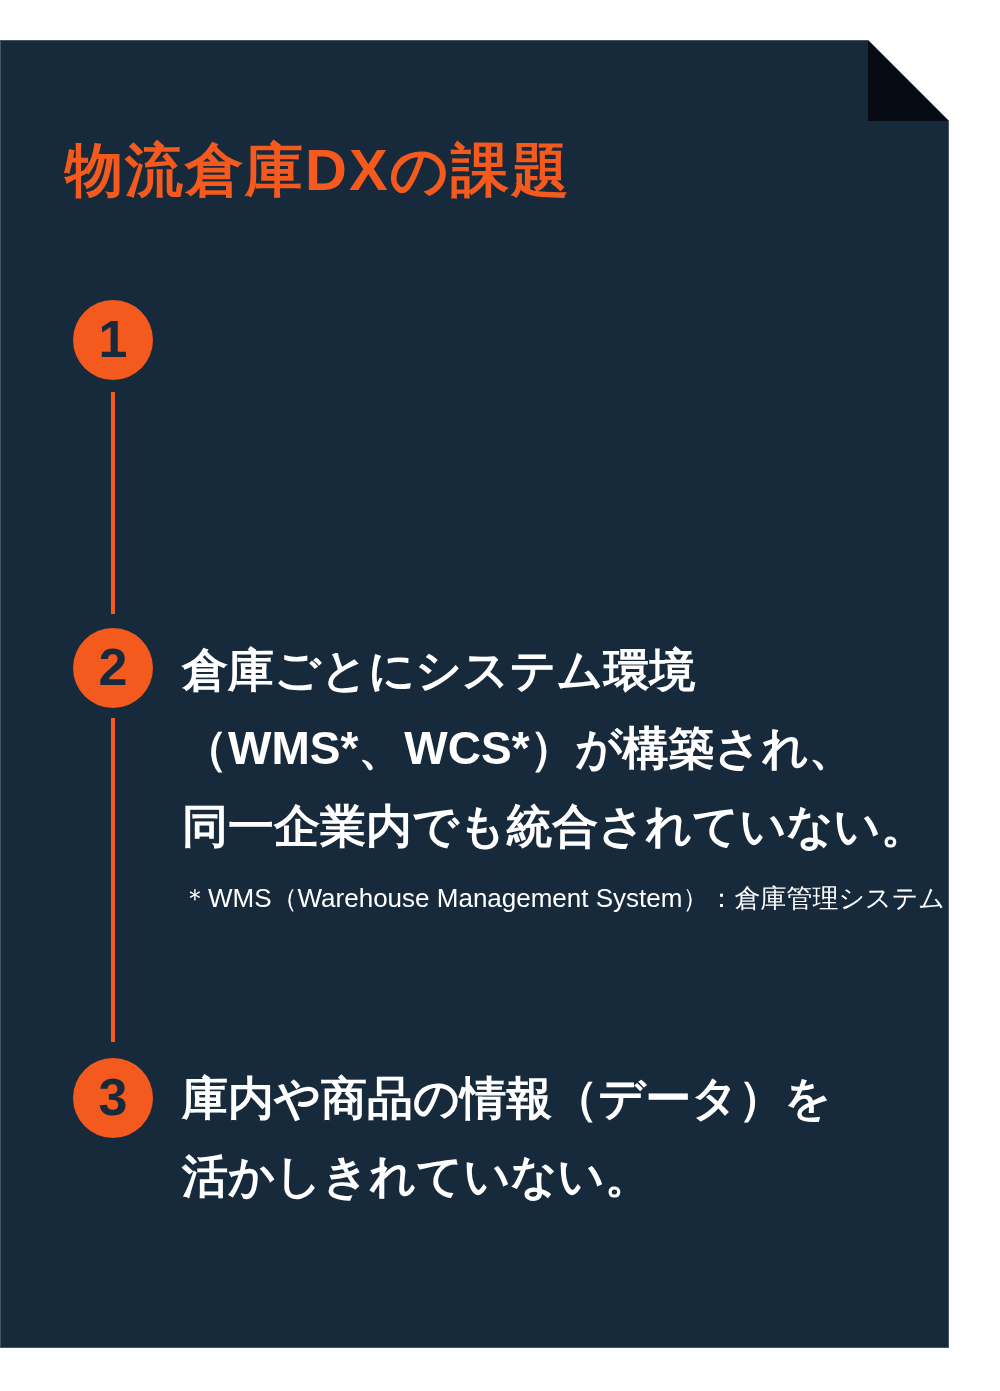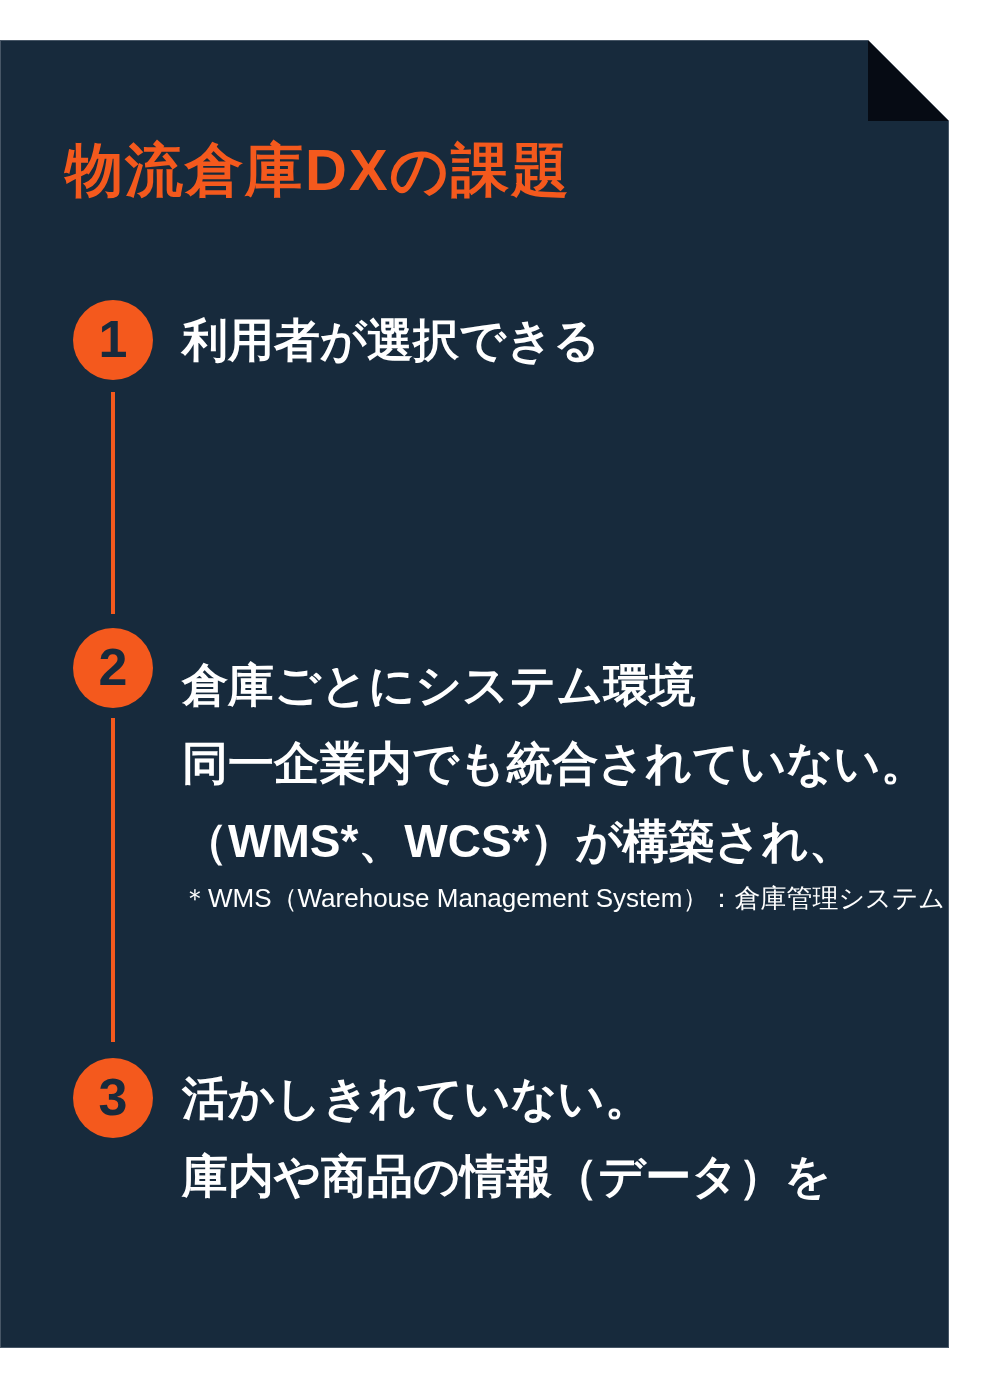--- a/index.html
+++ b/index.html
@@ -61,37 +61,36 @@
 
   <div class="fold"></div>
 
   <h1 class="title">物流倉庫DXの課題</h1>
 
   <div class="badge" style="top:260px">
     <span>1</span>
   </div>
   <div class="connector" style="top:352px;height:222px"></div>
   <div class="item-text" style="top:261px">
-    <div>利用者が選択できる</div>
   </div>
 
   <div class="badge" style="top:588px">
     <span>2</span>
   </div>
   <div class="connector" style="top:678px;height:324px"></div>
-  <div class="item-text" style="top:606px">
+  <div class="item-text" style="top:591px">
     <div>倉庫ごとにシステム環境</div>
+    <div>（WMS*、WCS*）が構築され、</div>
     <div>同一企業内でも統合されていない。</div>
-    <div>（WMS*、WCS*）が構築され、</div>
   </div>
   <div class="footnotes" style="top:836px">
     <div>＊WMS（Warehouse Management System）：倉庫管理システム</div>
   </div>
 
   <div class="badge" style="top:1018px">
     <span>3</span>
   </div>
   <div class="item-text" style="top:1019px">
+    <div>庫内や商品の情報（データ）を</div>
     <div>活かしきれていない。</div>
-    <div>庫内や商品の情報（データ）を</div>
   </div>
 
 </div>
 
 </body></html>

